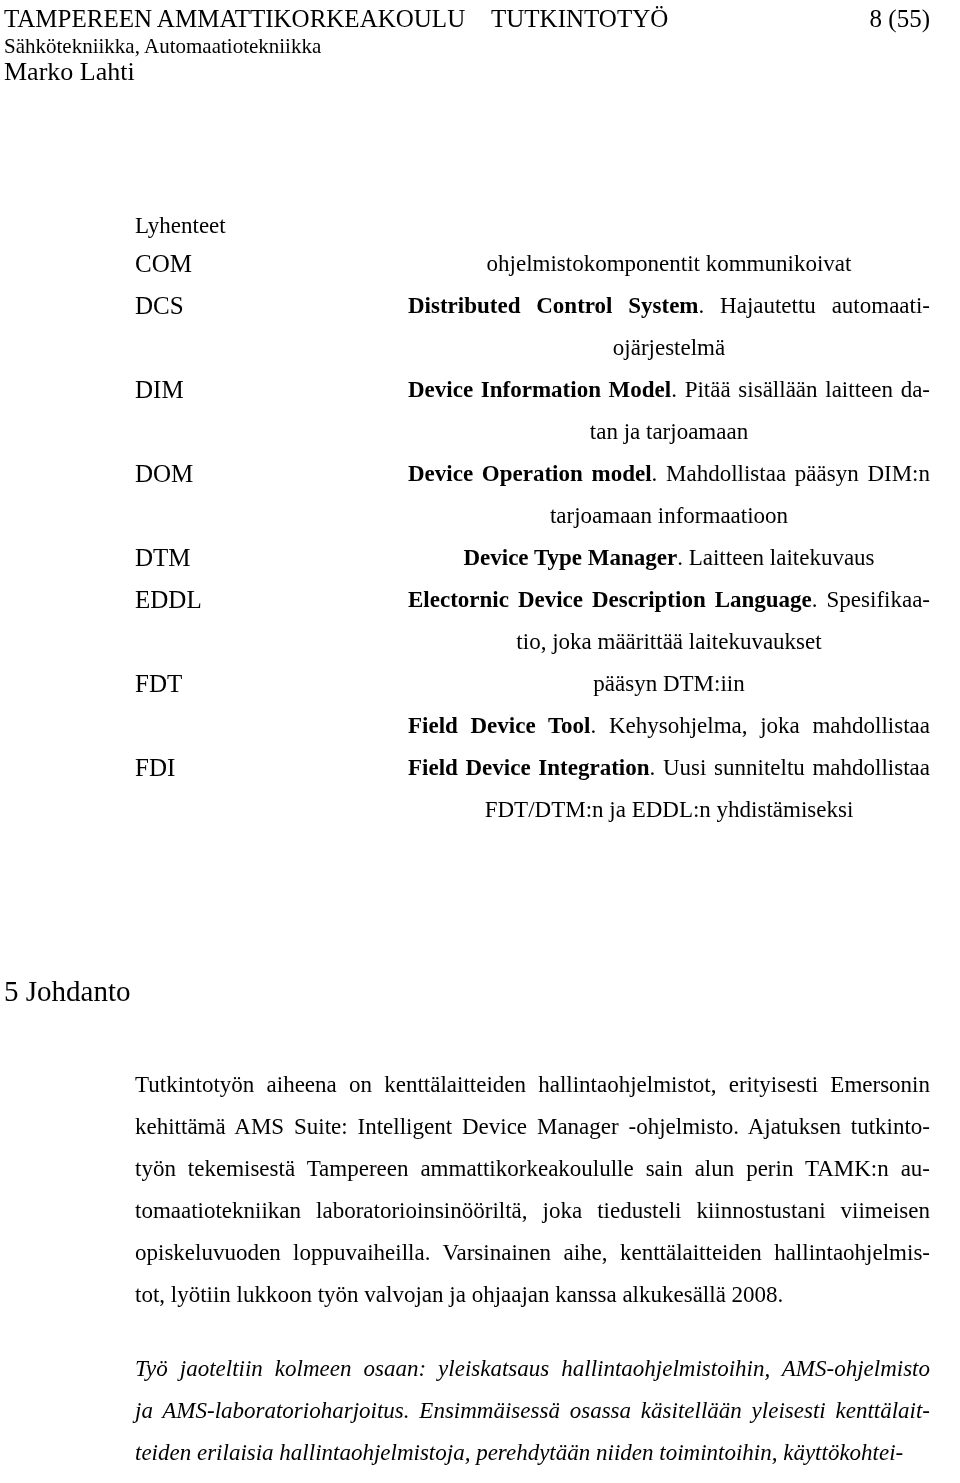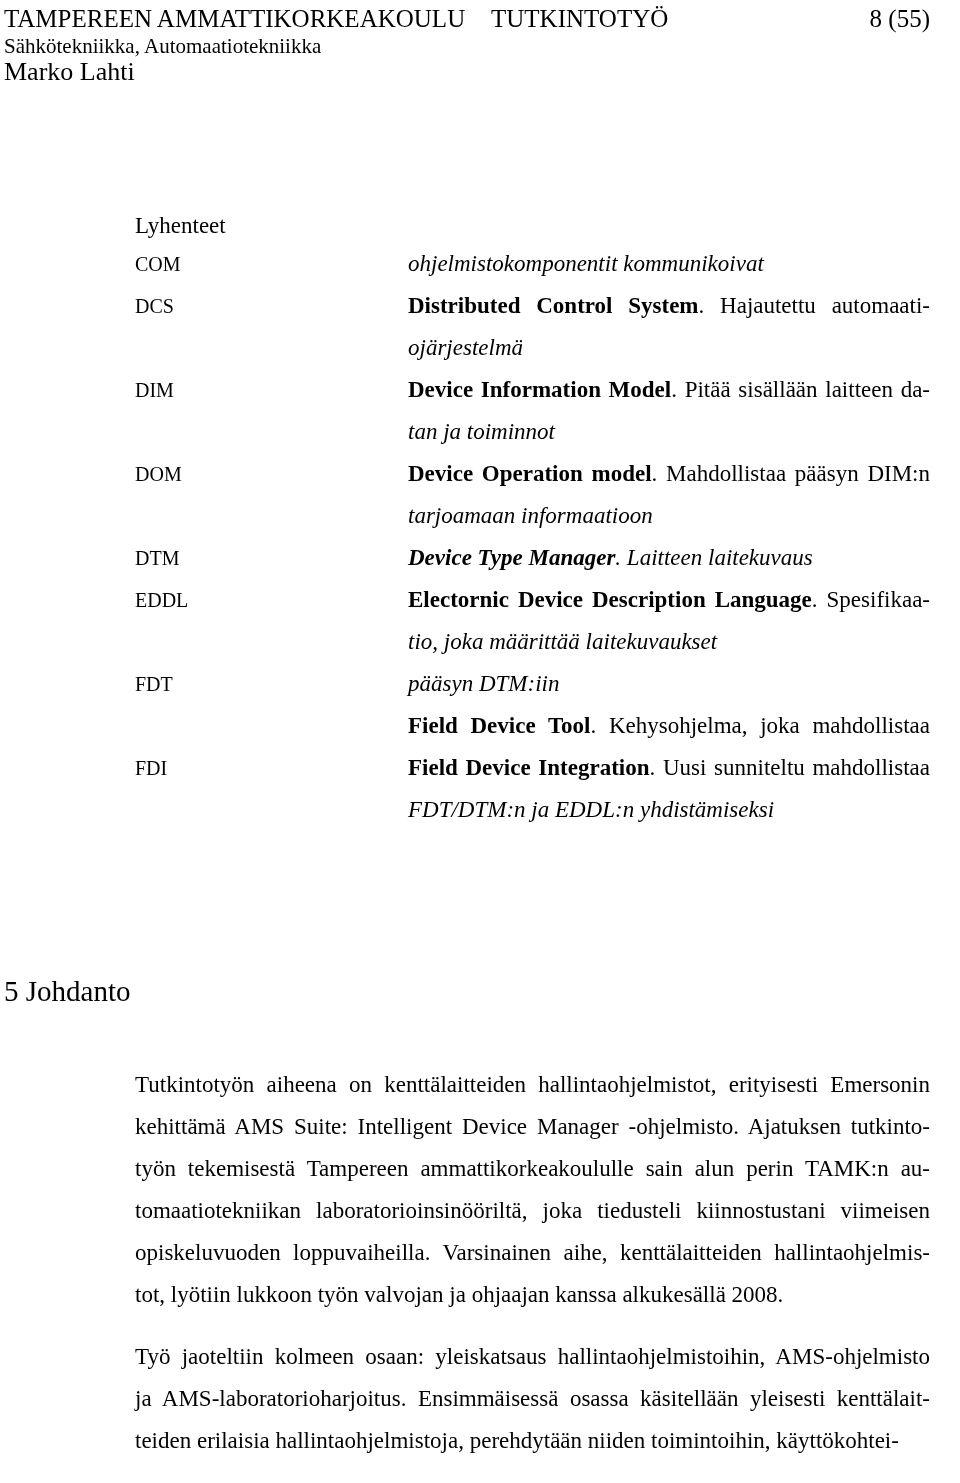--- a/index.html
+++ b/index.html
@@ -89,39 +89,38 @@
     width: 960px;
   }
   .abbr-row {
     position: relative;
     width: 960px;
   }
   .abbr-term {
     position: absolute;
     left: 135px;
     top: 0;
-    font-size: 20px;
+    font-size: 25px;
     line-height: 42px;
     white-space: nowrap;
   }
   .abbr-def {
     margin-left: 408px;
     width: 522px;
     font-size: 23px;
     line-height: 42px;
     text-align: justify;
     text-justify: inter-word;
   }
   .abbr-def b {
     font-weight: bold;
   }
   
   .abbr-def > .lastline {
-    text-align: left;
-    font-style: italic;
+    text-align: center;
   }
   .line {
     display: block;
     width: 100%;
   }
   .line.just {
     text-align: justify;
     text-align-last: justify;
   }
 
@@ -141,21 +140,22 @@
     left: 135px;
     top: 1064px;
     width: 795px;
   }
   .para {
     font-size: 23px;
     line-height: 42px;
     text-align: justify;
   }
   .para + .para {
-    margin-top: 20px;
+    margin-top: 32px;
+    font-style: italic;
   }
   .para .line.just {
     text-align: justify;
     text-align-last: justify;
   }
   .para .line.lastline {
     text-align: left;
     text-align-last: left;
   }
 </style>
@@ -187,21 +187,21 @@
         <span class="abbr-term">DCS</span>
         <div class="abbr-def">
           <span class="line just"><b>Distributed Control System</b><span>. Hajautettu automaati-</span></span>
           <span class="line lastline">ojärjestelmä</span>
         </div>
       </div>
       <div class="abbr-row">
         <span class="abbr-term">DIM</span>
         <div class="abbr-def">
           <span class="line just"><b>Device Information Model</b><span>. Pitää sisällään laitteen da-</span></span>
-          <span class="line lastline">tan ja toiminnot</span>
+          <span class="line lastline">tan ja tarjoamaan</span>
         </div>
       </div>
       <div class="abbr-row">
         <span class="abbr-term">DOM</span>
         <div class="abbr-def">
           <span class="line just"><b>Device Operation model</b><span>. Mahdollistaa pääsyn DIM:n</span></span>
           <span class="line lastline">tarjoamaan informaatioon</span>
         </div>
       </div>
       <div class="abbr-row">

